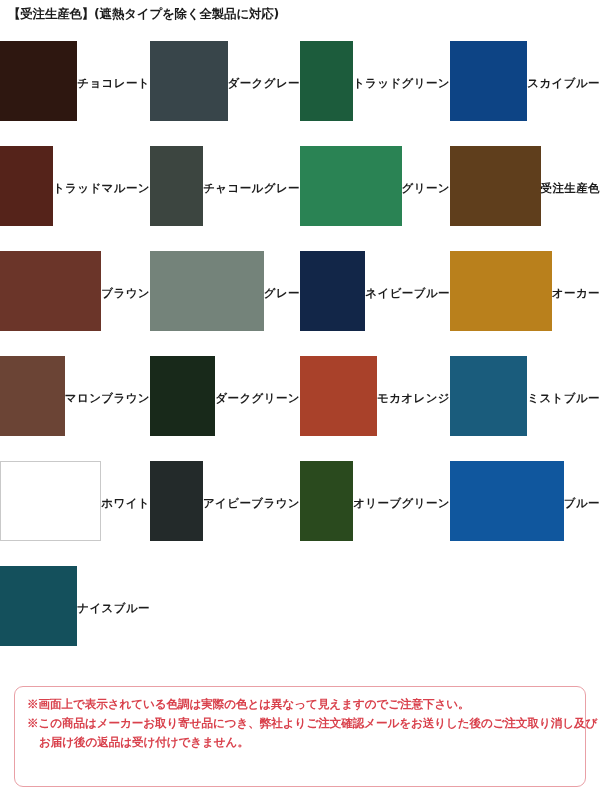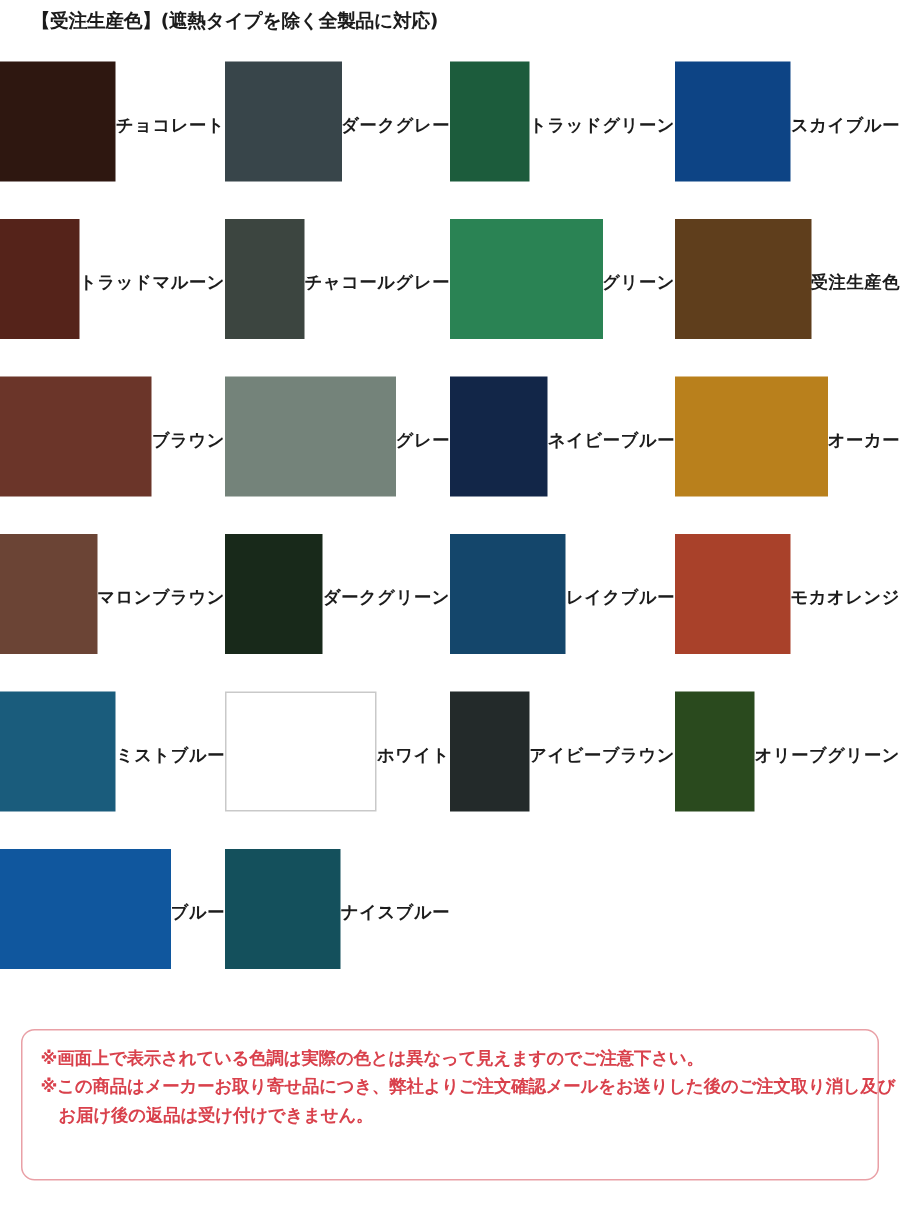--- a/index.html
+++ b/index.html
@@ -12,21 +12,21 @@
   }
   #page{
     width:600px;height:805px;
     position:relative;
     box-sizing:border-box;
     padding:0;
   }
   
   .header{
     position:absolute;
-    left:21px; top:6px;
+    left:8px; top:6px;
     font-size:12.5px;
     font-weight:700;
     color:#1b1b1b;
     letter-spacing:-0.2px;
     white-space:nowrap;
   }
   
   .grid{
     position:absolute;
     left:0; top:28px;
@@ -145,24 +145,20 @@
       </div>
       <div class="cell">
         <div class="swatch" style="background: rgb(107, 68, 53);"></div>
         <div class="swatch-label">マロンブラウン</div>
       </div>
       <div class="cell">
         <div class="swatch" style="background: rgb(24, 41, 26);"></div>
         <div class="swatch-label">ダークグリーン</div>
       </div>
       <div class="cell">
-        <div class="swatch" style="background: rgb(20, 70, 107);"></div>
-        <div class="swatch-label">レイクブルー</div>
-      </div>
-      <div class="cell">
         <div class="swatch" style="background: rgb(169, 65, 42);"></div>
         <div class="swatch-label">モカオレンジ</div>
       </div>
       <div class="cell">
         <div class="swatch" style="background: rgb(26, 92, 124);"></div>
         <div class="swatch-label">ミストブルー</div>
       </div>
       <div class="cell">
         <div class="swatch bordered" style="background: rgb(255, 255, 255);"></div>
         <div class="swatch-label">ホワイト</div>
@@ -178,19 +174,19 @@
       <div class="cell">
         <div class="swatch" style="background: rgb(16, 87, 158);"></div>
         <div class="swatch-label">ブルー</div>
       </div>
       <div class="cell">
         <div class="swatch" style="background: rgb(20, 80, 92);"></div>
         <div class="swatch-label">ナイスブルー</div>
       </div>
     </div>
 
-  <div class="notice" style="border-color: rgb(233, 160, 166);">
+  <div class="notice" style="border-color: rgb(233, 160, 166); font-family: Liberation Serif, serif;">
       <div class="notice-line" style="color: rgb(217, 65, 76);">※画面上で表示されている色調は実際の色とは異なって見えますのでご注意下さい。</div>
       <div class="notice-line" style="color: rgb(217, 65, 76);">※この商品はメーカーお取り寄せ品につき、弊社よりご注文確認メールをお送りした後のご注文取り消し及び</div>
       <div class="notice-line indent" style="color: rgb(217, 65, 76);">お届け後の返品は受け付けできません。</div>
     </div>
 
 </div>
 
 </body></html>

